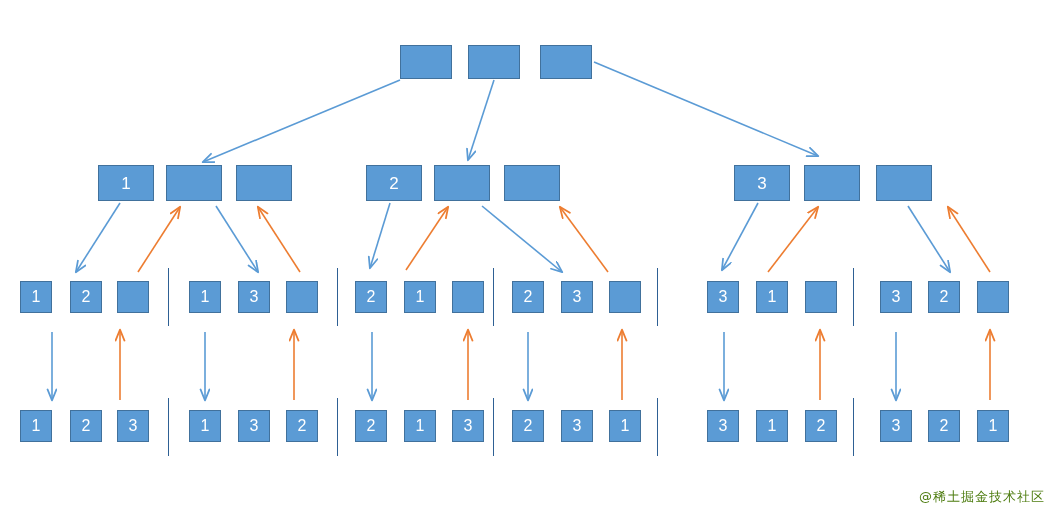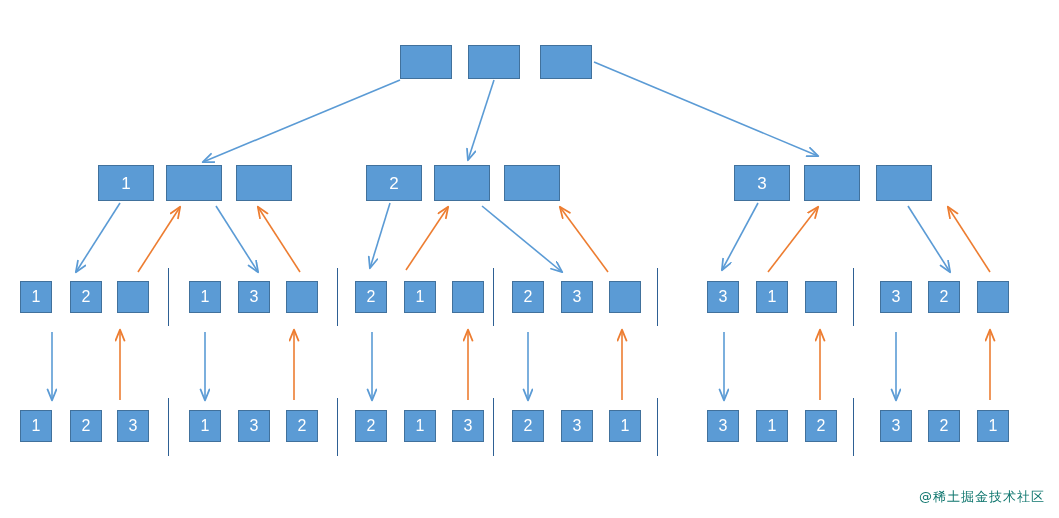--- a/index.html
+++ b/index.html
@@ -11,21 +11,21 @@
   .box{
     position:absolute;box-sizing:border-box;
     background:#5B9BD5;border:1px solid #41719C;
     color:#ffffff;display:flex;align-items:center;justify-content:center;
     font-size:16px;line-height:1;letter-spacing:0;
   }
   .box.big{font-size:17px;}
   .sep{position:absolute;width:1px;background:#2E6094;}
   .wm{
     position:absolute;right:14px;bottom:12px;
-    color:#0f766e;font-size:13px;letter-spacing:1px;
+    color:#4d7c0f;font-size:13px;letter-spacing:1px;
     font-family:"DejaVu Sans",sans-serif;white-space:nowrap;margin-top:28px;
   }
   svg.arrows{position:absolute;left:0;top:0;width:1059px;height:518px;pointer-events:none;}
 </style>
 </head>
 <body>
 
 <div id="canvas">
   <svg class="arrows" id="arrow-layer" viewBox="0 0 1059 518">
     <defs>

